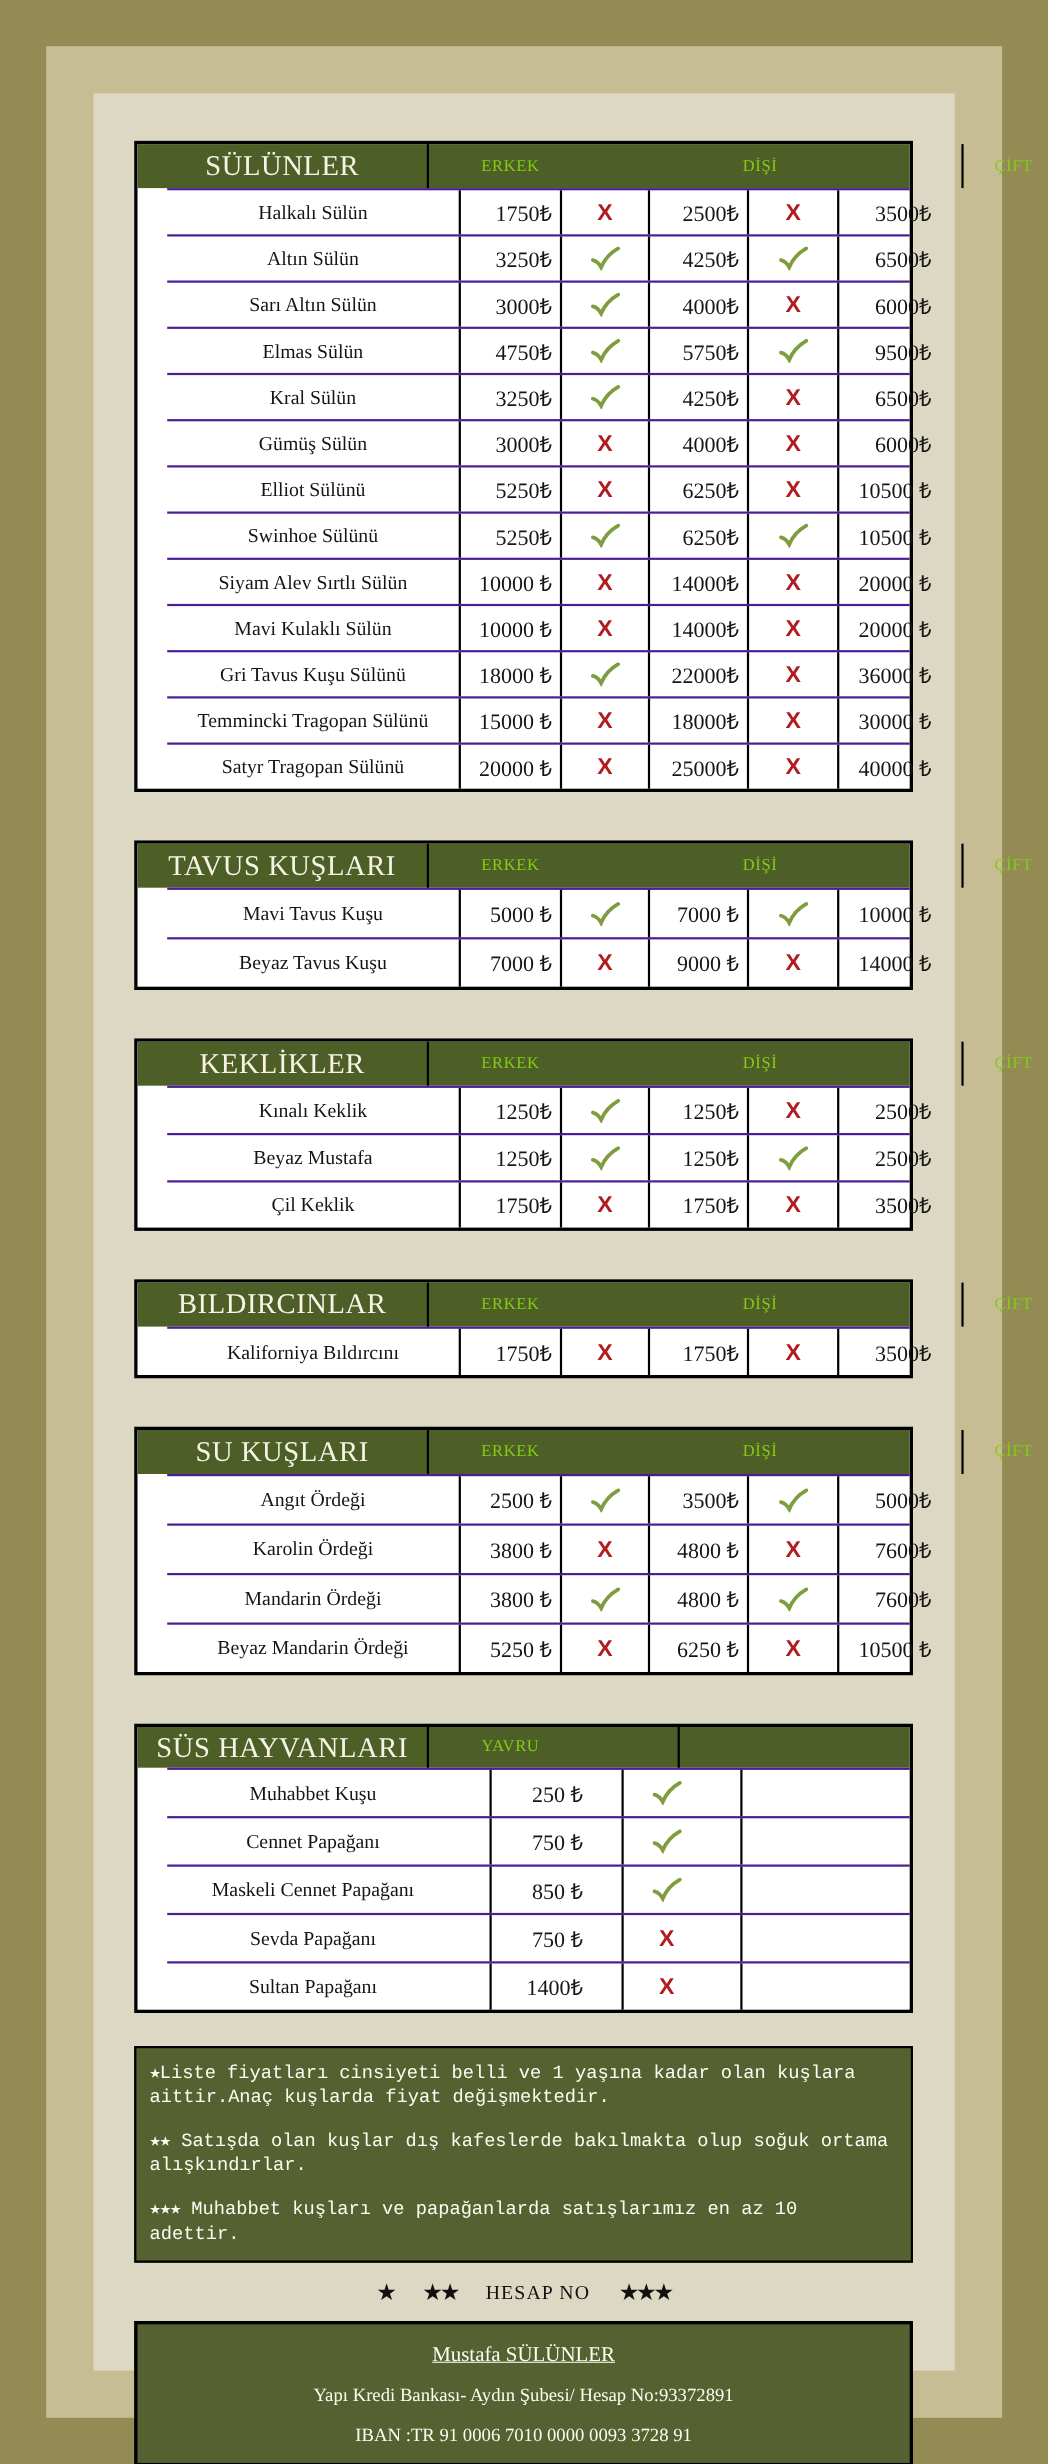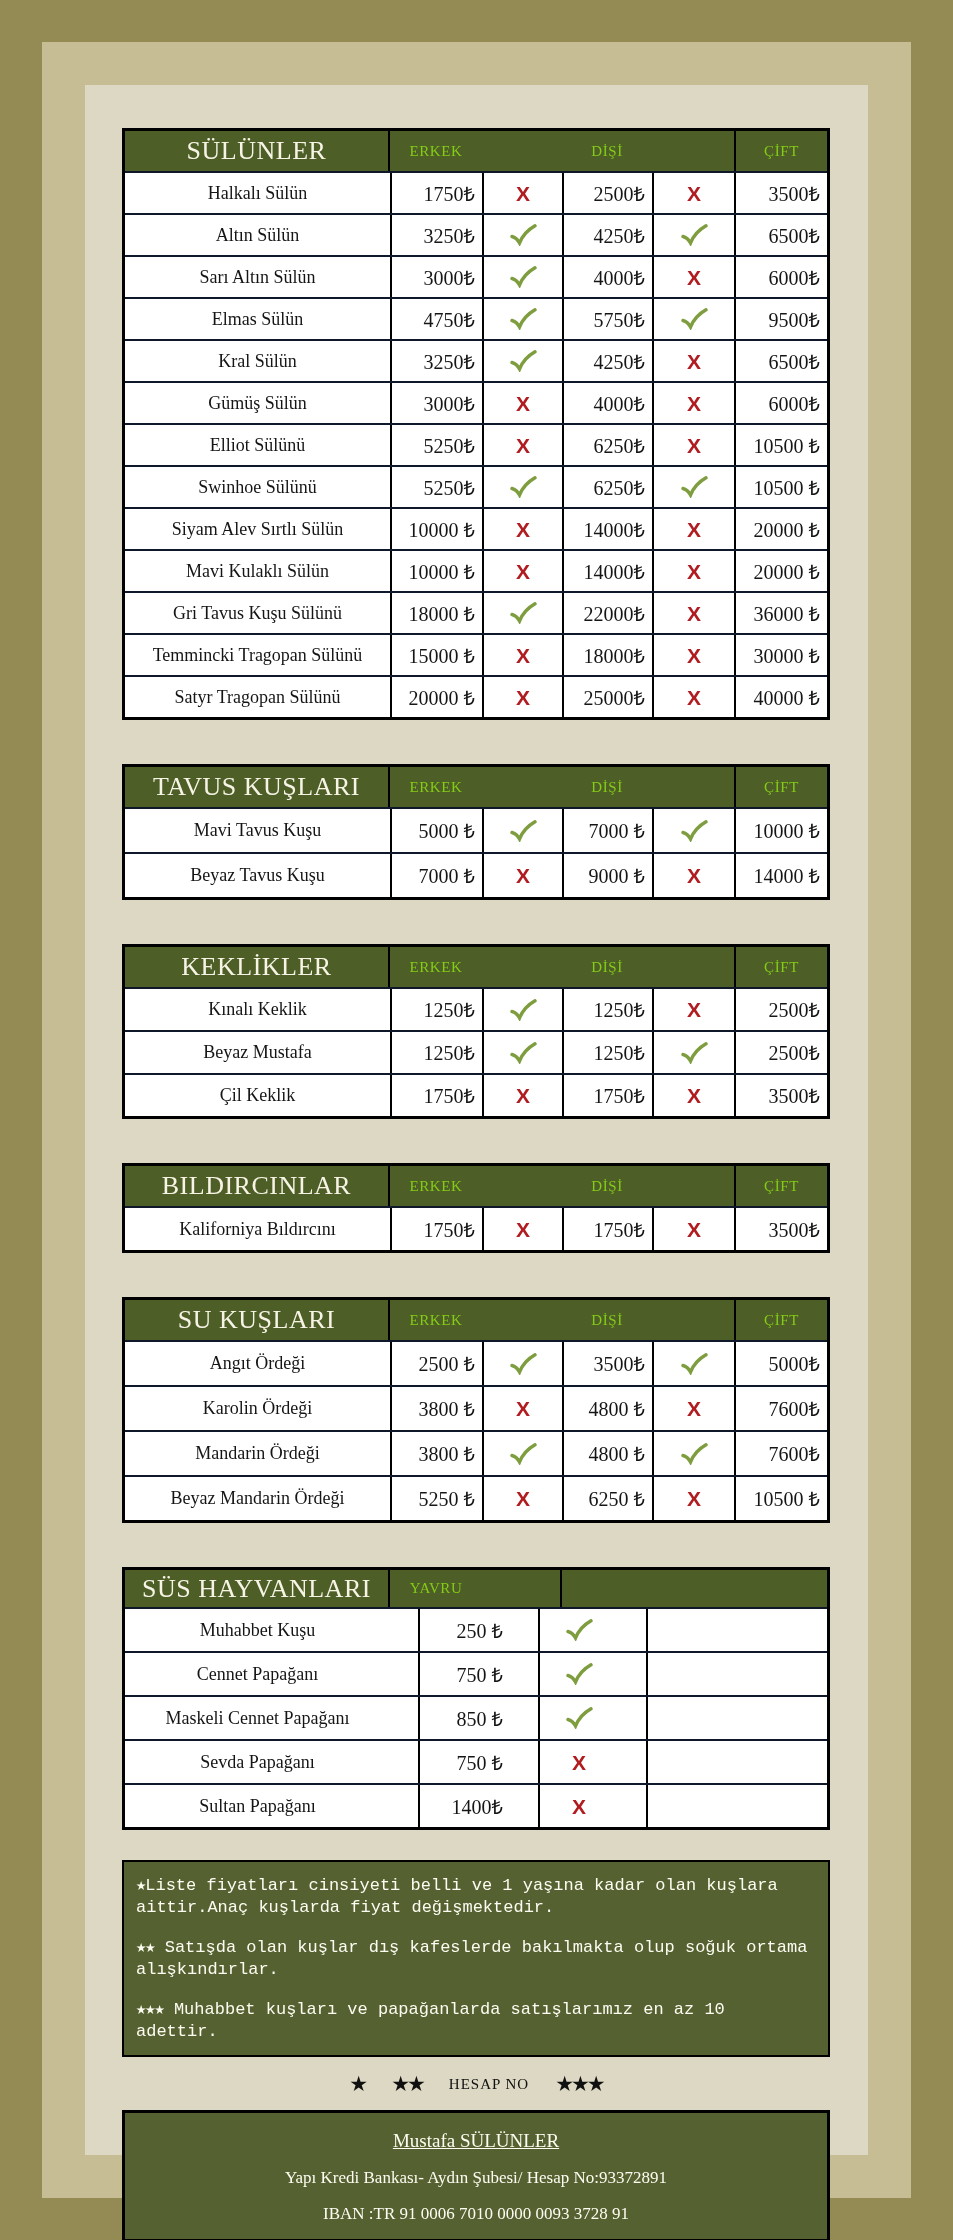--- a/index.html
+++ b/index.html
@@ -4,28 +4,28 @@
 <style>
   html,body{margin:0;padding:0;background:#938a54;}
   body{font-family:"Liberation Serif", serif;}
   .page{position:relative;width:953px;height:2240px;background:#938a54;overflow:hidden;}
   .frame-tan{position:absolute;inset:42px;background:#c6bd95;}
   .panel{position:absolute;inset:43px;background:#ddd8c3;}
   .content{position:absolute;left:37px;top:43px;width:708px;}
 
   
   .ptable{width:708px;box-sizing:border-box;border:3px solid #000;background:#fff;margin-bottom:44px;}
-  .thead{display:grid;grid-template-columns:265px 92px 80px 90px 82px 93px;height:40px;background:#4d5e27;}
+  .thead{display:grid;grid-template-columns:265px 92px 80px 90px 82px 93px;height:40px;background:#4d5e27;gap:28px;}
   .single .thead{grid-template-columns:265px 92px 80px 265px;height:37px;}
   .th{display:flex;align-items:center;justify-content:center;}
   .th-title{font-size:26px;color:#f7f4e6;letter-spacing:.5px;border-right:2px solid #000;}
   .th-sub{font-size:15px;color:#84cc16;letter-spacing:.6px;}
   .bl{border-left:2px solid #000;}
   .br{border-right:2px solid #000;}
-  .trow{display:grid;grid-template-columns:265px 92px 80px 90px 82px 93px;border-top:2px solid #0f172a;height:41px;}
+  .trow{display:grid;grid-template-columns:265px 92px 80px 90px 82px 93px;border-top:2px solid #4c1d95;height:41px;margin-left:27px;}
   .single .trow{grid-template-columns:265px 92px 80px 265px;gap:28px;}
   .c{display:flex;align-items:center;justify-content:center;font-size:18px;color:#151515;overflow:hidden;}
   .c + .c{border-left:2px solid #000;}
   .price{justify-content:flex-end;padding-right:7px;font-size:20px;}
   .xmark{font-family:"Liberation Sans",sans-serif;font-weight:700;font-size:21px;color:#b01c20;line-height:1;}
   #tables .ptable:nth-of-type(1) .trow{height:40px;}
   #tables .ptable:nth-of-type(2) .trow{height:43px;}
   #tables .ptable:nth-of-type(3) .trow{height:41px;}
   #tables .ptable:nth-of-type(4) .trow{height:42px;}
   #tables .ptable:nth-of-type(5) .trow{height:43px;}
@@ -34,21 +34,21 @@
 
   
   .notes{width:708px;box-sizing:border-box;border:2px solid #000;background:#556130;color:#fdfcf2;padding:13px 12px 11px;}
   .notes p{margin:0 0 18px;font-size:17px;line-height:1.3;font-family:Liberation Mono, monospace;}
   .notes p:last-child{margin-bottom:0;}
   .note-stars{letter-spacing:-1px;}
 
   
   .hesap{display:flex;justify-content:center;align-items:center;gap:26px;margin:15px 0 13px;color:#101010;}
   .hstars{font-size:21px;letter-spacing:-3px;}
-  .hlabel{font-size:15px;letter-spacing:1px;}
+  .hlabel{font-size:18px;letter-spacing:1px;}
 
   
   .account{width:708px;box-sizing:border-box;border:3px solid #000;background:#556130;color:#fdfcf2;text-align:center;padding:13px 10px 15px;}
   .acc-name{font-size:19px;text-decoration:underline;margin:4px 0 0;}
   .acc-line{font-size:17px;margin:16px 0 0;}
 </style>
 </head>
 <body>
 
 <div class="page">

